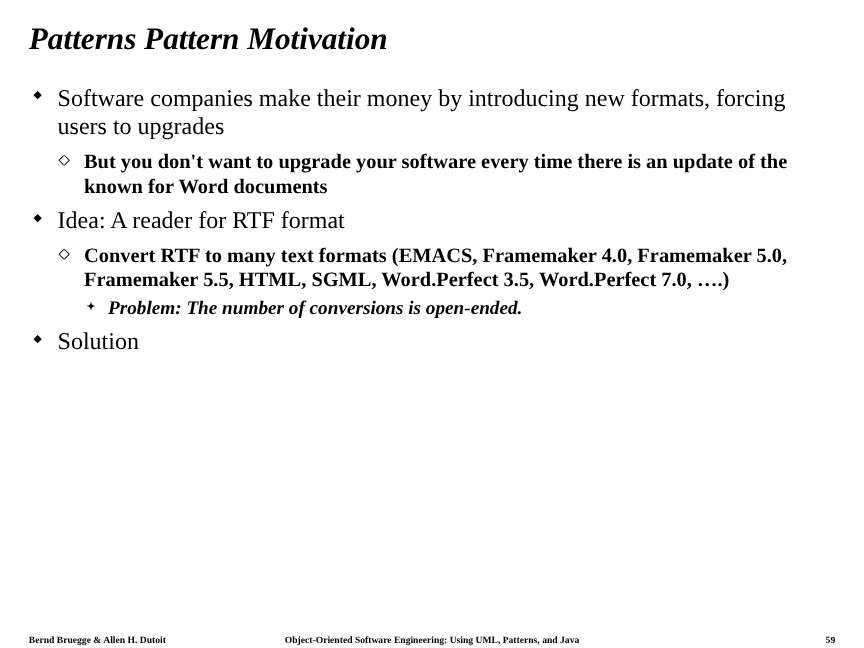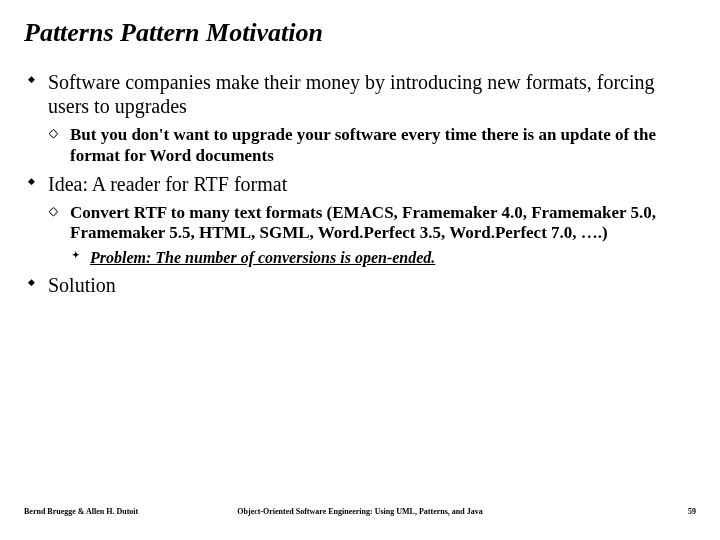--- a/index.html
+++ b/index.html
@@ -59,33 +59,32 @@
   .lvl3 {
     margin-top: 4px;
   }
   .lvl3 > li {
     position: relative;
     padding-left: 20px;
     font-size: 16px;
     font-weight: bold;
     font-style: italic;
     line-height: 1.2;
-    text-decoration: underline;
   }
   .lvl3 > li::before {
     content: "✦";
     position: absolute;
     left: 2px;
     top: 2px;
     font-size: 9px;
     font-style: normal;
   }
   .footer {
     position: absolute;
-    bottom: 24px;
+    bottom: 2px;
     left: 0;
     width: 100%;
     padding: 0 24px;
     display: flex;
     justify-content: space-between;
     align-items: flex-end;
     font-size: 8px;
     font-weight: bold;
   }
   .footer .center {
@@ -99,21 +98,21 @@
 <body>
 
 <div class="slide">
   <div class="title">Patterns Pattern Motivation</div>
 
   <ul class="lvl1">
     <li>
       <span>Software companies make their money by introducing new formats, forcing users to upgrades</span>
       <ul class="lvl2">
         <li>
-          <span>But you don't want to upgrade your software every time there is an update of the format for Word documents</span>
+          <span>But you don't want to upgrade your software every time there is an update of the known for Word documents</span>
         </li>
       </ul>
     </li>
     <li>
       <span>Idea: A reader for RTF format</span>
       <ul class="lvl2">
         <li>
           <span>Convert RTF to many text formats (EMACS, Framemaker 4.0, Framemaker 5.0, Framemaker 5.5, HTML, SGML, Word.Perfect 3.5, Word.Perfect 7.0, ….)</span>
           <ul class="lvl3">
             <li>

